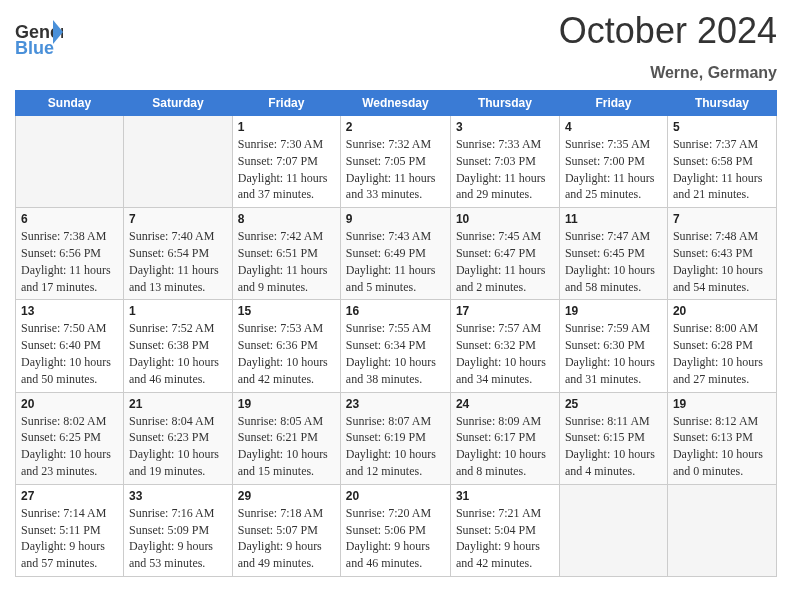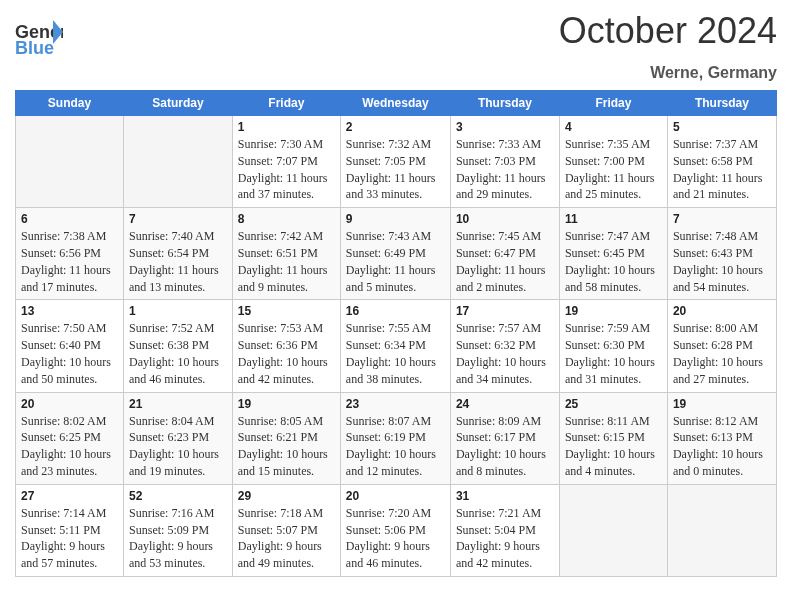--- a/index.html
+++ b/index.html
@@ -230,21 +230,21 @@
             <div class="day-num">19</div>
             <div class="day-info">Sunrise: 8:12 AM<br>Sunset: 6:13 PM<br>Daylight: 10 hours and 0 minutes.</div>
           </td>
         </tr>
         <tr>
           <td>
             <div class="day-num">27</div>
             <div class="day-info">Sunrise: 7:14 AM<br>Sunset: 5:11 PM<br>Daylight: 9 hours and 57 minutes.</div>
           </td>
           <td>
-            <div class="day-num">52</div>
+            <div class="day-num">33</div>
             <div class="day-info">Sunrise: 7:16 AM<br>Sunset: 5:09 PM<br>Daylight: 9 hours and 53 minutes.</div>
           </td>
           <td>
             <div class="day-num">29</div>
             <div class="day-info">Sunrise: 7:18 AM<br>Sunset: 5:07 PM<br>Daylight: 9 hours and 49 minutes.</div>
           </td>
           <td>
             <div class="day-num">20</div>
             <div class="day-info">Sunrise: 7:20 AM<br>Sunset: 5:06 PM<br>Daylight: 9 hours and 46 minutes.</div>
           </td>

